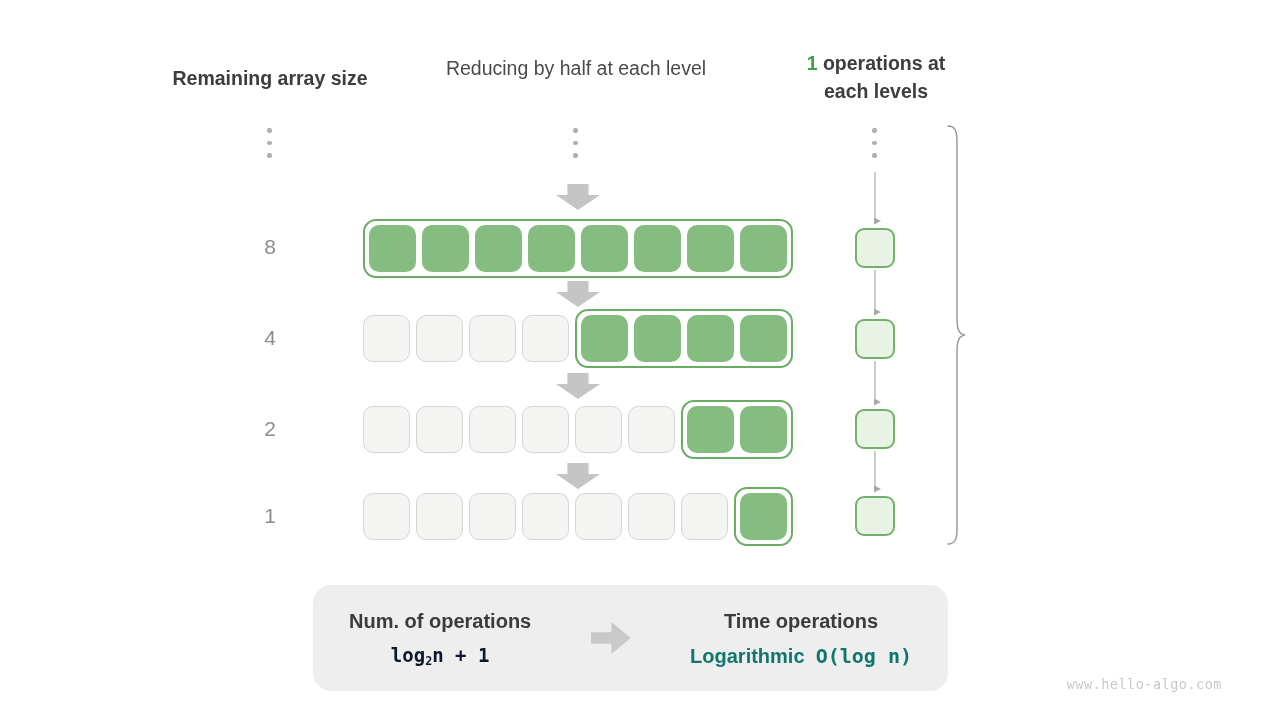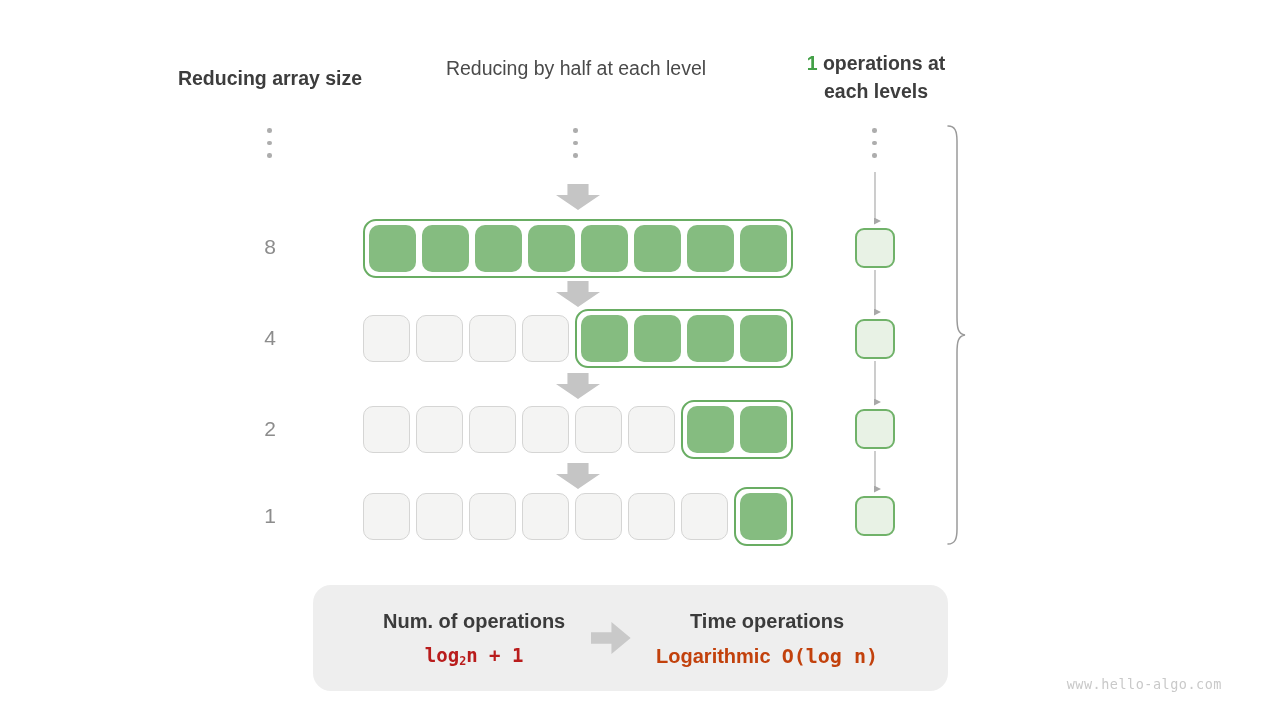--- a/index.html
+++ b/index.html
@@ -3,21 +3,21 @@
 <meta charset="utf-8">
 <style>
   html,body{margin:0;padding:0;background:#fff;}
   #stage{
     position:relative;width:1280px;height:720px;background:#ffffff;
     font-family:"Liberation Sans",sans-serif;overflow:hidden;
   }
   .hdr{position:absolute;text-align:center;color:#3d3d3d;font-size:19.5px;line-height:28px;}
   .bold{font-weight:700;}
   .green-txt{color:#43a047;}
-  .teal-txt{color:#c2410c;}
+  .teal-txt{color:#0f766e;}
   .mono{font-family:"DejaVu Sans Mono",monospace;}
   .subline{font-weight:400;color:#4a4a4a;}
   sub{font-size:0.62em;vertical-align:-0.25em;}
 
   
   .dots{position:absolute;display:flex;flex-direction:column;gap:8px;align-items:center;}
   .dots i{width:4.5px;height:4.5px;border-radius:50%;background:#adadad;display:block;}
 
   
   .rowlabel{position:absolute;width:44px;text-align:center;font-size:21px;color:#8c8c8c;line-height:26px;}
@@ -39,39 +39,39 @@
 
   
   #brace-label{position:absolute;left:985px;top:306px;width:205px;text-align:center;
     color:#3d3d3d;font-size:20px;line-height:31px;}
   #brace-label .formula{font-family:"DejaVu Sans Mono",monospace;font-weight:700;color:#43a047;}
   #brace-label .lev{margin-left:9px;}
 
   
   #summary{position:absolute;left:313px;top:585px;width:635px;height:106px;background:#eeeeee;
     border-radius:18px;display:flex;align-items:center;justify-content:space-between;
-    padding:0 70px;box-sizing:border-box;}
+    padding:0 36px;box-sizing:border-box;}
   .sum-col{text-align:center;}
   .sum-title{font-size:20px;font-weight:700;color:#3b3b3b;line-height:26px;margin-bottom:10px;}
-  .sum-formula{font-family:"DejaVu Sans Mono",monospace;font-weight:700;font-size:19px;color:#b91c1c;}
+  .sum-formula{font-family:"DejaVu Sans Mono",monospace;font-weight:700;font-size:19px;color:#0f172a;}
   .sum-complex{font-size:20px;font-weight:700;}
   .block-arrow-right{width:40px;height:32px;background:#c9c9c9;
     clip-path:polygon(0 32%,52% 32%,52% 0,100% 50%,52% 100%,52% 68%,0 68%);flex:0 0 auto;}
 
   #watermark{position:absolute;right:58px;top:676px;font-family:"DejaVu Sans Mono",monospace;
     font-size:13.5px;color:#c9c9c9;letter-spacing:0.5px;}
 
   svg.overlay{position:absolute;left:0;top:0;pointer-events:none;}
 </style>
 </head>
 <body>
 
 <div id="stage">
 
-  <div class="hdr bold" style="left:120px;top:64px;width:300px;">Reducing array size</div>
+  <div class="hdr bold" style="left:120px;top:64px;width:300px;">Remaining array size</div>
 
   <div class="hdr" style="left:396px;top:45px;width:360px;">
     <div class="subline" style="margin-top:9px;">Reducing by half at each level</div>
   </div>
 
   <div class="hdr bold" style="left:776px;top:49px;width:200px;">
     <div><span class="green-txt">1</span><span> operations at</span></div>
     <div>each levels</div>
   </div>
 

